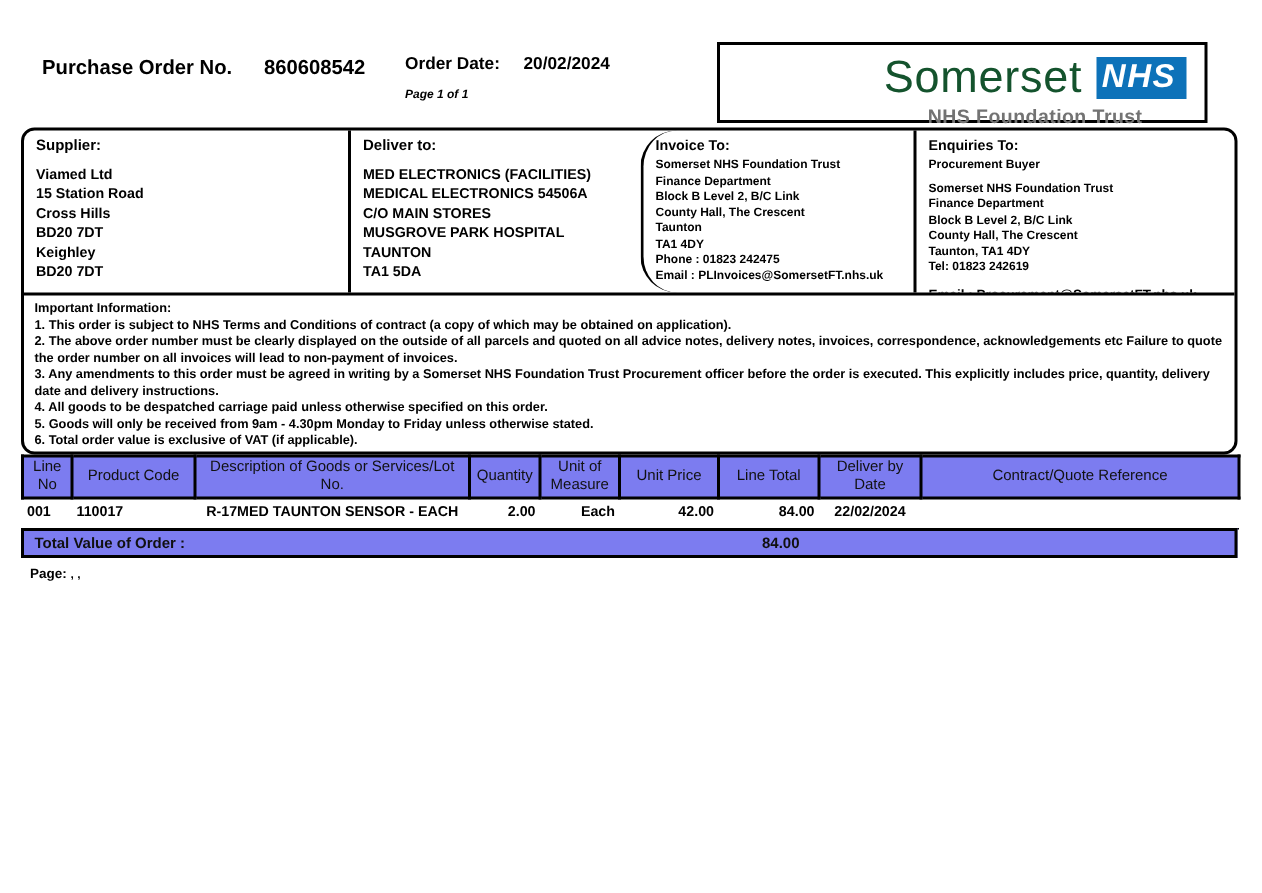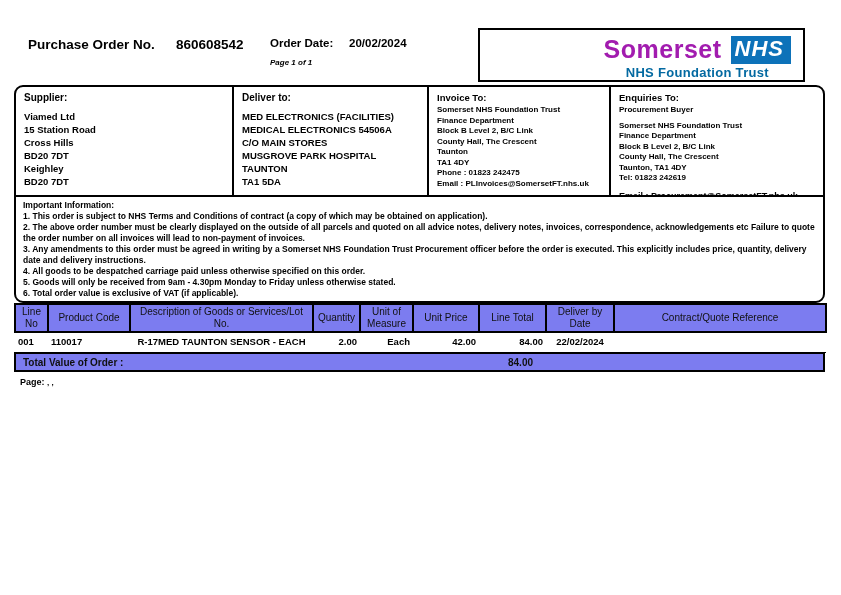--- a/index.html
+++ b/index.html
@@ -10,32 +10,32 @@
   .po-label   { position:absolute; left:28px;  top:37px; font-size:13.5px; font-weight:bold; color:#000; }
   .po-number  { position:absolute; left:176px; top:37px; font-size:13.5px; font-weight:bold; color:#000; }
   .od-label   { position:absolute; left:270px; top:37px; font-size:11.5px; font-weight:bold; color:#000; }
   .od-value   { position:absolute; left:349px; top:37px; font-size:11.5px; font-weight:bold; color:#000; }
   .page-label { position:absolute; left:270px; top:58px; font-size:8px; font-style:italic; font-weight:bold; color:#000; }
 
   
   .logo-box { position:absolute; left:478px; top:28px; width:327px; height:54px; border:2px solid #000; background:#fff; }
   .logo-inner { position:absolute; right:12px; top:5px; display:flex; flex-direction:column; align-items:center; }
   .logo-row { display:flex; align-items:center; gap:9px; }
-  .logo-somerset { font-size:25px; font-weight:700; color:#a21caf; letter-spacing:0.5px; }
+  .logo-somerset { font-size:30px; font-weight:400; color:#14532d; letter-spacing:0.5px; }
   .logo-nhs { background:#0d72b9; color:#fff; font-style:italic; font-weight:bold; font-size:22px; padding:0 7px 2px 4px; letter-spacing:1px; line-height:26px; }
   .logo-sub { font-size:13px; font-weight:600; color:#0d72b9; margin-top:1px; letter-spacing:0.3px; }
 
   
   .main-box { position:absolute; left:14px; top:85px; width:811px; height:218px; border:2px solid #000; border-radius:9px; background:#fff; }
   .addr-row { display:flex; height:110px; border-bottom:2px solid #000; }
   .addr-col { padding:5px 8px; overflow:hidden; }
   .addr-col + .addr-col { border-left:2px solid #000; }
   .col-supplier { width:216px; }
   .col-deliver  { width:195px; }
-  .col-invoice  { width:182px; }
+  .col-invoice  { width:182px;border-radius:24px; }
   .col-enquiry  { flex:1; }
   .addr-label { font-size:10px; font-weight:bold; margin-bottom:7px; }
   .addr-label-sm { font-size:9.5px; font-weight:bold; margin-bottom:2px; }
   .addr-line { font-size:9.5px; font-weight:bold; line-height:13px; }
   .addr-line-sm { font-size:8px; font-weight:bold; line-height:10.5px; }
   .enquiry-email { font-size:9px; font-weight:bold; margin-top:7px; }
   .enquiry-gap { height:5px; }
 
   
   .info-wrap { padding:3px 7px; }
@@ -67,21 +67,21 @@
   <span class="od-label">Order Date:</span>
   <span class="od-value">20/02/2024</span>
   <span class="page-label">Page 1 of 1</span>
 
   <div class="logo-box">
     <div class="logo-inner">
       <div class="logo-row">
         <span class="logo-somerset">Somerset</span>
         <span class="logo-nhs" style="background: rgb(13, 114, 185);">NHS</span>
       </div>
-      <div class="logo-sub" style="color: #0369a1;">NHS Foundation Trust</div>
+      <div class="logo-sub" style="color: #737373;">NHS Foundation Trust</div>
     </div>
   </div>
 
   <div class="main-box">
     <div class="addr-row">
 
       <div class="addr-col col-supplier">
         <div class="addr-label">Supplier:</div>
         <div class="addr-line">Viamed Ltd</div>
         <div class="addr-line">15 Station Road</div>

